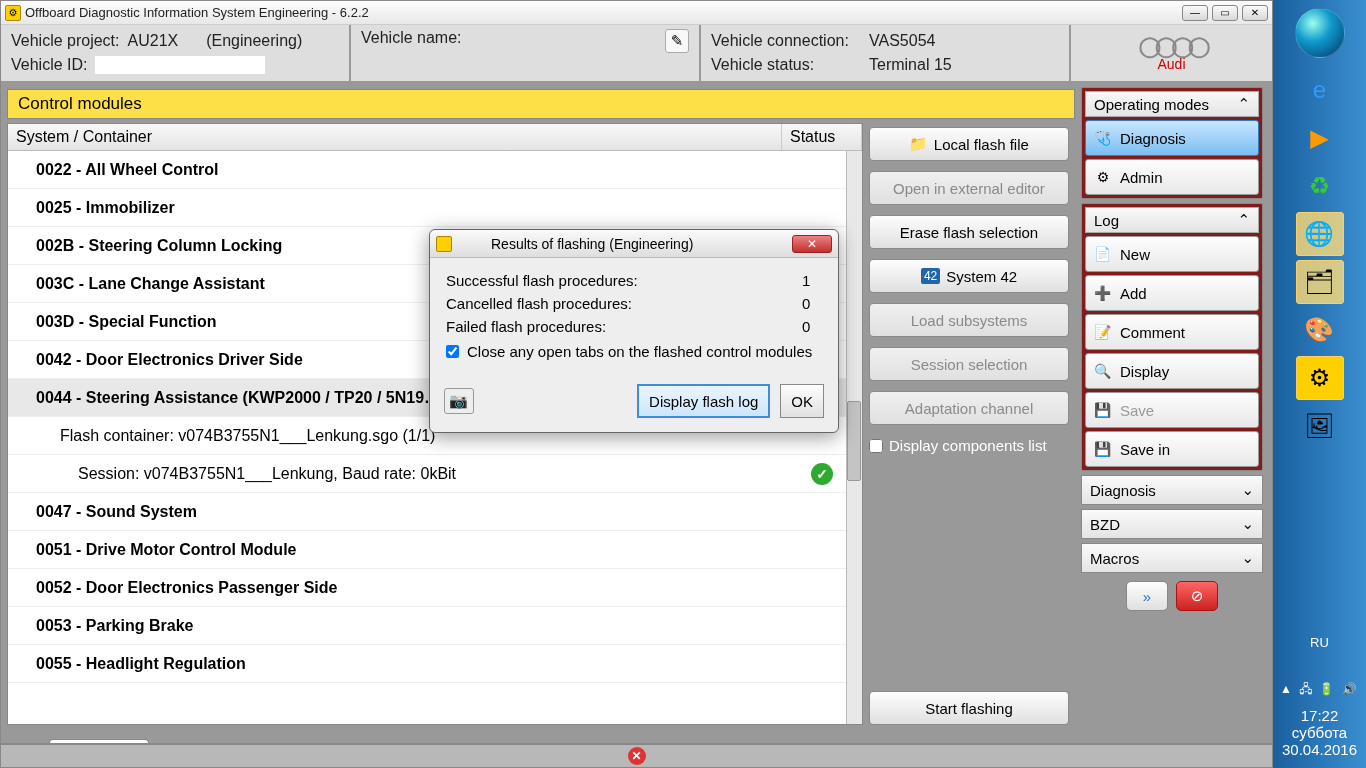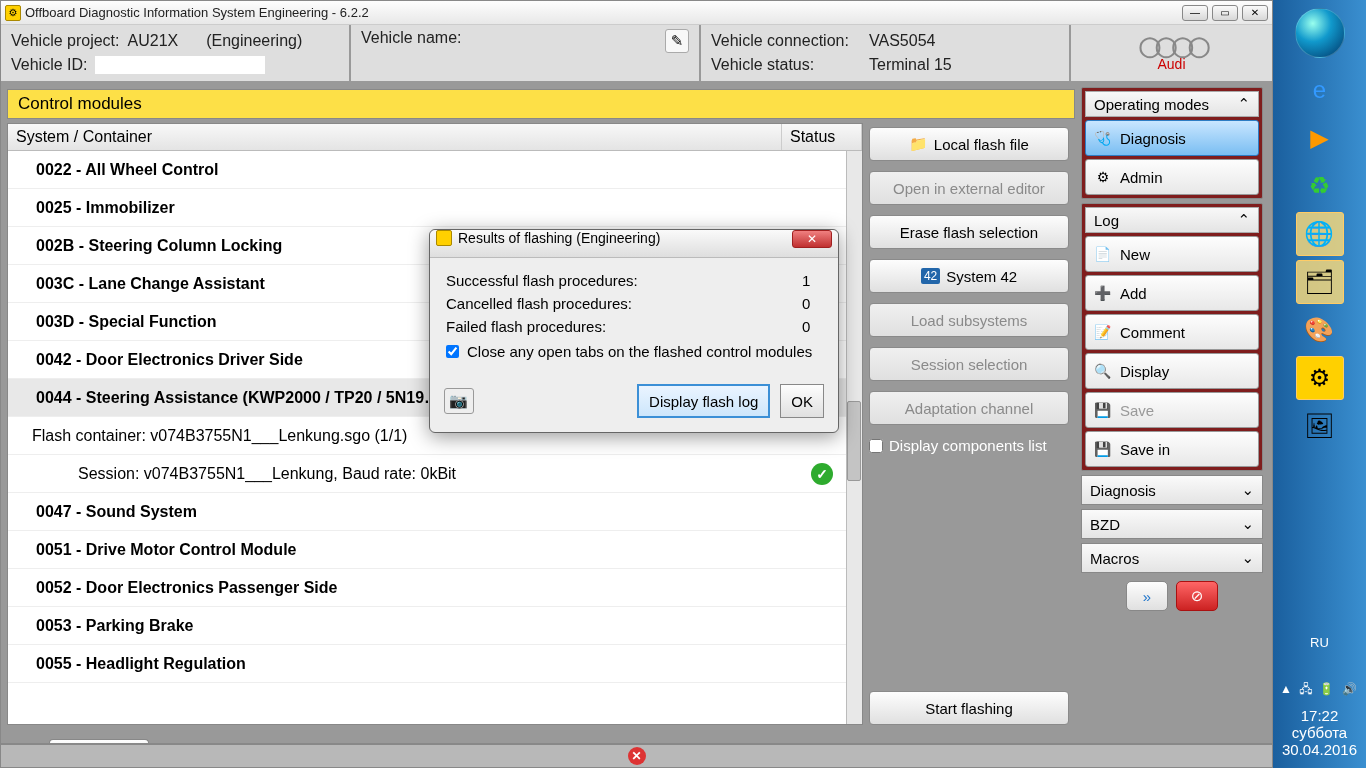--- a/index.html
+++ b/index.html
@@ -24,21 +24,21 @@
 .right { width:186px; padding:4px 4px 4px 0; display:flex; flex-direction:column; gap:4px; }
 .secthead { background:#fde047; padding:4px 10px; font-size:17px; border:1px solid #888; }
 .table-area { flex:1; display:flex; gap:6px; margin-top:4px; overflow:hidden; }
 .tablewrap { width:856px; background:#fff; border:1px solid #888; display:flex; flex-direction:column; overflow:hidden; }
 .thead { display:flex; background:linear-gradient(#f8f8f8,#e4e4e4); border-bottom:1px solid #bbb; }
 .th { padding:4px 8px; font-size:16px; border-right:1px solid #ccc; }
 .tbody { flex:1; overflow-y:auto; position:relative; }
 .trow { display:flex; border-bottom:1px solid #eee; min-height:38px; align-items:center; }
 .trow.sel { background:#e8e8e8; }
 .td1 { flex:1; padding:4px 8px 4px 28px; font-weight:bold; font-size:16px; }
-.td1.sub1 { padding-left:24px; font-weight:normal; }
+.td1.sub1 { padding-left:52px; font-weight:normal; }
 .td1.sub2 { padding-left:70px; font-weight:normal; }
 .td2 { width:80px; text-align:center; }
 .ok-icon { width:22px; height:22px; background:#2eab2e; border-radius:50%; display:inline-flex; align-items:center; justify-content:center; color:#fff; font-weight:bold; font-size:14px; }
 .midcol { width:200px; display:flex; flex-direction:column; gap:10px; padding-top:4px; position:relative; }
 .btn { height:34px; background:linear-gradient(#fdfdfd,#e0e0e0); border:1px solid #8a8a8a; border-radius:4px; display:flex; align-items:center; justify-content:center; gap:6px; font-size:16px; cursor:pointer; padding:0 6px; }
 .btn.dis { color:#8a8a8a; background:linear-gradient(#f0f0f0,#e0e0e0); cursor:default; }
 .chk { display:flex; align-items:center; gap:6px; color:#fff; font-size:15px; margin-top:2px; }
 .chk input { width:14px; height:14px; }
 .panel { background:#7f1d1d; border:1px solid #888; border-radius:2px; padding:3px; }
 .panelhead { background:linear-gradient(#f8f8f8,#e4e4e4); border:1px solid #aaa; padding:3px 8px; font-size:16px; display:flex; justify-content:space-between; align-items:center; margin-bottom:3px; }
@@ -53,21 +53,21 @@
 .tab { background:linear-gradient(#fdfdfd,#e4e4e4); border:1px solid #888; border-bottom:none; padding:4px 10px; border-radius:4px 4px 0 0; font-size:15px; display:flex; gap:6px; align-items:center; cursor:pointer; }
 .tbactions { margin-left:auto; display:flex; gap:8px; align-items:center; }
 .tbico { font-size:22px; cursor:pointer; }
 .ractions { display:flex; gap:8px; justify-content:center; margin-top:4px; }
 .rabtn { width:42px; height:30px; border:1px solid #888; border-radius:5px; background:linear-gradient(#fdfdfd,#e0e0e0); display:flex; align-items:center; justify-content:center; font-size:18px; cursor:pointer; }
 .statusbar { position:absolute; bottom:0; left:0; right:0; height:24px; background:#b8b8b8; border-top:2px solid #888; display:flex; align-items:center; justify-content:center; }
 .err-icon { width:18px; height:18px; background:#d33; border-radius:50%; color:#fff; display:flex; align-items:center; justify-content:center; font-size:12px; font-weight:bold; }
 
 
 .dialog { position:absolute; left:428px; top:228px; width:410px; background:#eee; border:1px solid #666; border-radius:6px; box-shadow:0 4px 20px rgba(0,0,0,.4); z-index:50; }
-.dlg-title { height:28px; background:linear-gradient(#fafafa,#dedede); border-radius:6px 6px 0 0; border-bottom:1px solid #bbb; display:flex; padding:0 6px; }
+.dlg-title { height:28px; background:linear-gradient(#fafafa,#dedede); border-radius:6px 6px 0 0; border-bottom:1px solid #bbb; display:flex; align-items:center; padding:0 6px;gap:33px; }
 .dlg-title .ico { width:16px; height:16px; background:#ffd000; border:1px solid #aa8800; border-radius:2px; margin-right:6px; }
 .dlg-title .t { font-size:14px; flex:1; }
 .dlg-close { width:40px; height:18px; background:linear-gradient(#f08080,#c03030); border:1px solid #a02020; border-radius:3px; color:#fff; display:flex; align-items:center; justify-content:center; cursor:pointer; font-size:12px; }
 .dlg-body { padding:14px 16px; }
 .dlg-row { display:flex; justify-content:space-between; margin-bottom:6px; font-size:16px; }
 .dlg-chk { display:flex; align-items:center; gap:8px; margin-top:8px; font-size:15px; }
 .dlg-btns { display:flex; gap:10px; padding:10px 14px 14px; align-items:center; }
 .dlg-btn { height:34px; padding:0 10px; background:linear-gradient(#fdfdfd,#e0e0e0); border:1px solid #888; border-radius:0; font-size:16px; cursor:pointer; display:flex; align-items:center; }
 .dlg-btn.primary { border:2px solid #3b8fd6; background:linear-gradient(#eaf4ff,#cde6fb); }
 .cam { width:30px; height:26px; border:1px solid #999; border-radius:3px; background:#eee; display:flex; align-items:center; justify-content:center; }

